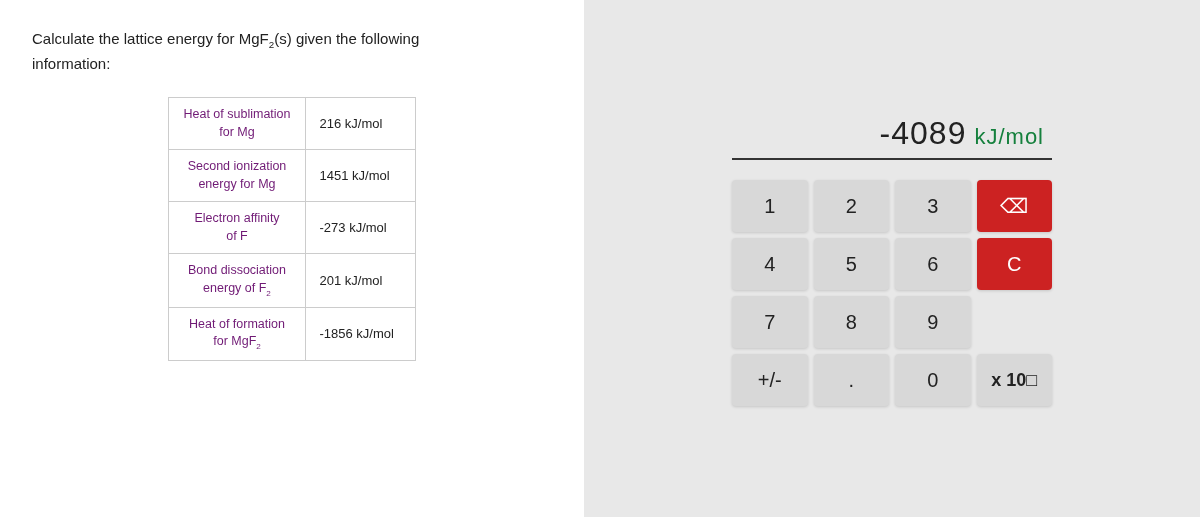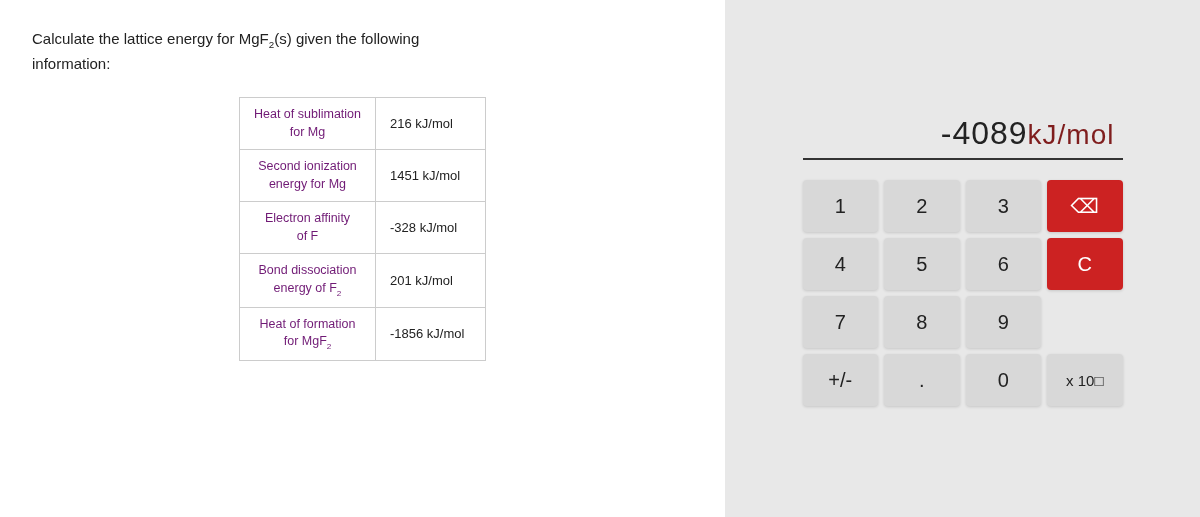--- a/index.html
+++ b/index.html
@@ -6,21 +6,21 @@
     body {
       font-family: Arial, sans-serif;
       background: #f0f0f0;
       width: 1200px;
       height: 517px;
       display: flex;
       overflow: hidden;
     }
     .left-panel {
       background: #ffffff;
-      width: 725px;
+      width: 584px;
       height: 517px;
       padding: 28px 32px;
       flex-shrink: 0;
     }
     .question-text {
       font-size: 15px;
       line-height: 1.5;
       color: #222;
       margin-bottom: 22px;
     }
@@ -66,23 +66,24 @@
       border-bottom: 2px solid #333;
       text-align: right;
       padding: 4px 8px 6px 8px;
       font-size: 32px;
       font-weight: 500;
       color: #222;
       letter-spacing: 1px;
       margin-bottom: 4px;
     }
     .display-unit {
-      font-size: 28px;
+      font-size: 22px;
       font-weight: 400;
-      color: #7f1d1d;
+      margin-left: 8px;
+      color: #15803d;
     }
     .keypad {
       width: 320px;
       display: flex;
       flex-direction: column;
       gap: 6px;
     }
     .keypad-row {
       display: flex;
       gap: 6px;
@@ -100,22 +101,22 @@
       display: flex;
       align-items: center;
       justify-content: center;
       box-shadow: 0 1px 3px rgba(0,0,0,0.15);
     }
     .key.red {
       background: #cc2222;
       color: white;
     }
     .key-x100 {
-      font-size: 15px;
-      font-weight: 400;
+      font-size: 18px;
+      font-weight: 700;
     }
     sub {
       font-size: 0.65em;
     }
   </style>
 </head>
 <body>
 
 <div class="left-panel">
   <div class="question-text">
@@ -128,21 +129,21 @@
         <tr>
           <td>Heat of sublimation<br>for Mg</td>
           <td>216 kJ/mol</td>
         </tr>
         <tr>
           <td>Second ionization<br>energy for Mg</td>
           <td>1451 kJ/mol</td>
         </tr>
         <tr>
           <td>Electron affinity<br>of F</td>
-          <td>-328 kJ/mol</td>
+          <td>-273 kJ/mol</td>
         </tr>
         <tr>
           <td>Bond dissociation<br>energy of F<sub>2</sub></td>
           <td>201 kJ/mol</td>
         </tr>
         <tr>
           <td>Heat of formation<br>for MgF<sub>2</sub></td>
           <td>-1856 kJ/mol</td>
         </tr>
       </tbody>

